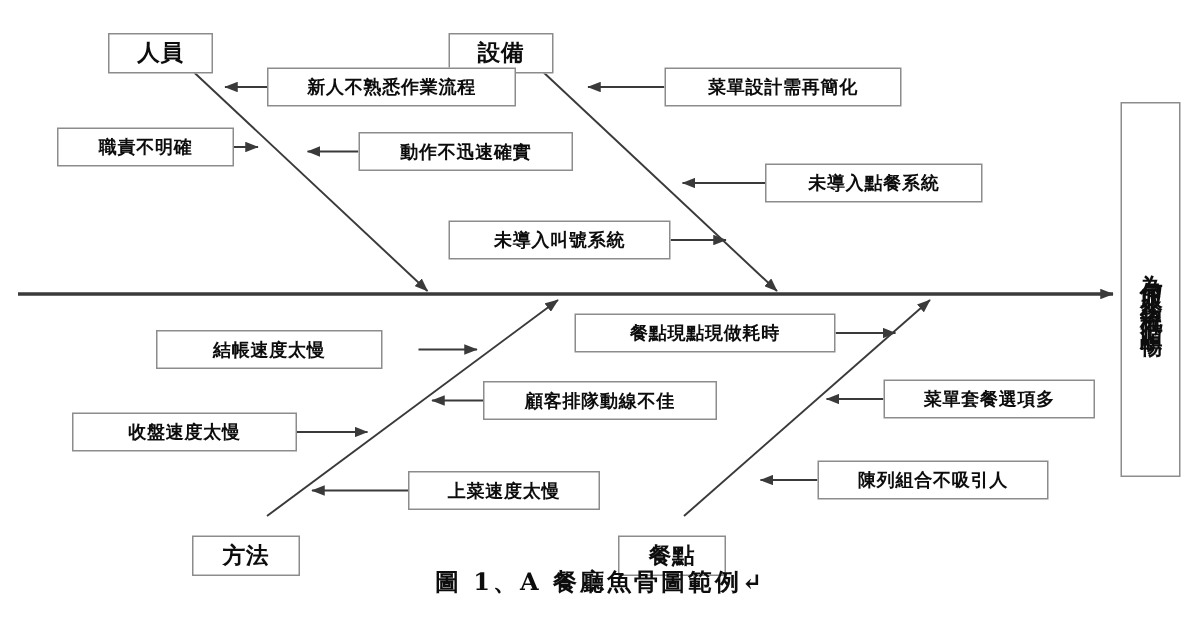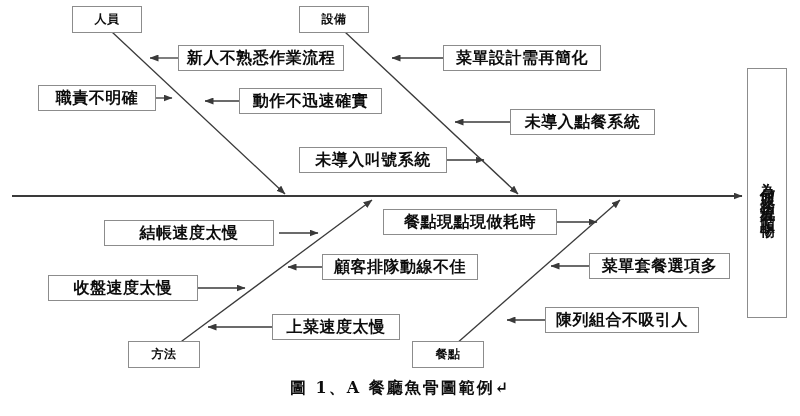--- a/index.html
+++ b/index.html
@@ -37,22 +37,22 @@
     align-items: center;
     justify-content: center;
     text-align: center;
     font-weight: bold;
     line-height: 1.05;
     letter-spacing: 0.5px;
     white-space: nowrap;
     color: #0d0d0d;
     font-size: 13px;
   }
-  .cause-box { font-size: 16px; }
-  .category-box { font-size: 12px; }
+  .cause-box { font-size: 12px; }
+  .category-box { font-size: 15px; margin-top: 16px; }
   .effect-box {
     position: absolute;
     box-sizing: border-box;
     border: 1px solid #8c8c8c;
     background: #ffffff;
     display: flex;
     align-items: center;
     justify-content: center;
     font-weight: bold;
     font-size: 15px;
@@ -144,21 +144,21 @@
   </div>
 
   <div class="node cause-box" style="left:510px; top:109px; width:145px; height:26px;">
     <span>未導入點餐系統</span>
   </div>
 
   <div class="node cause-box" style="left:299px; top:147px; width:148px; height:26px;">
     <span>未導入叫號系統</span>
   </div>
 
-  <div class="node cause-box" style="left:104px; top:220px; width:170px; height:26px;">
+  <div class="node cause-box" style="left:104px; top:220px; width:151px; height:26px;">
     <span>結帳速度太慢</span>
   </div>
 
   <div class="node cause-box" style="left:322px; top:254px; width:156px; height:26px;">
     <span>顧客排隊動線不佳</span>
   </div>
 
   <div class="node cause-box" style="left:48px; top:275px; width:150px; height:26px;">
     <span>收盤速度太慢</span>
   </div>

